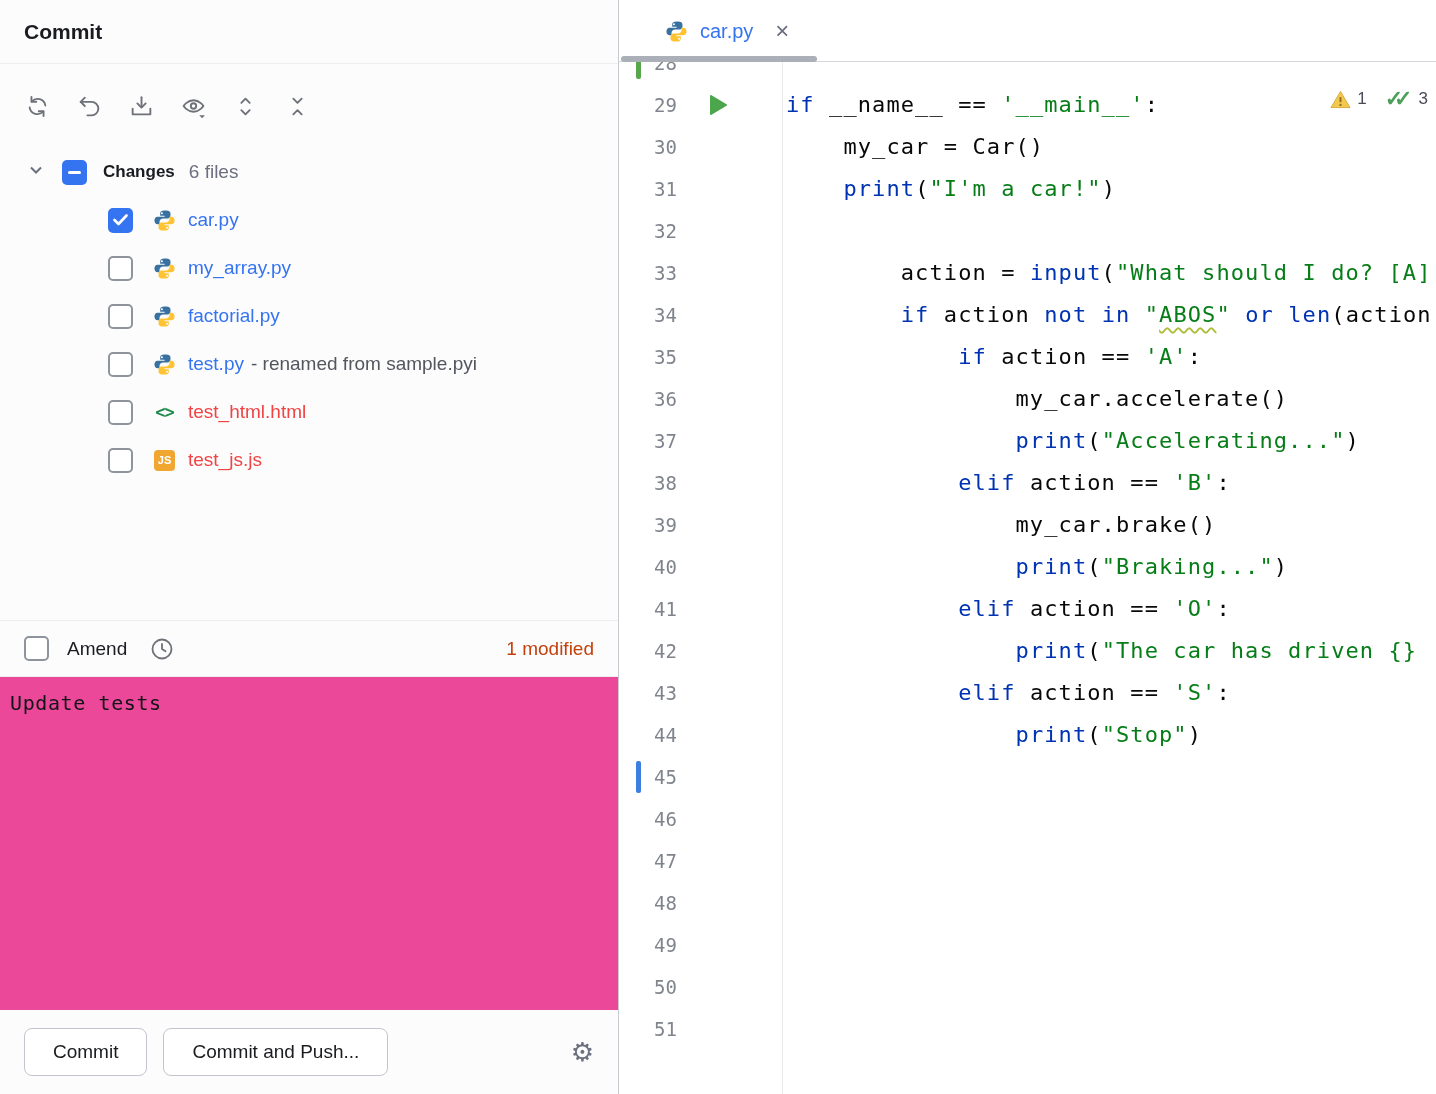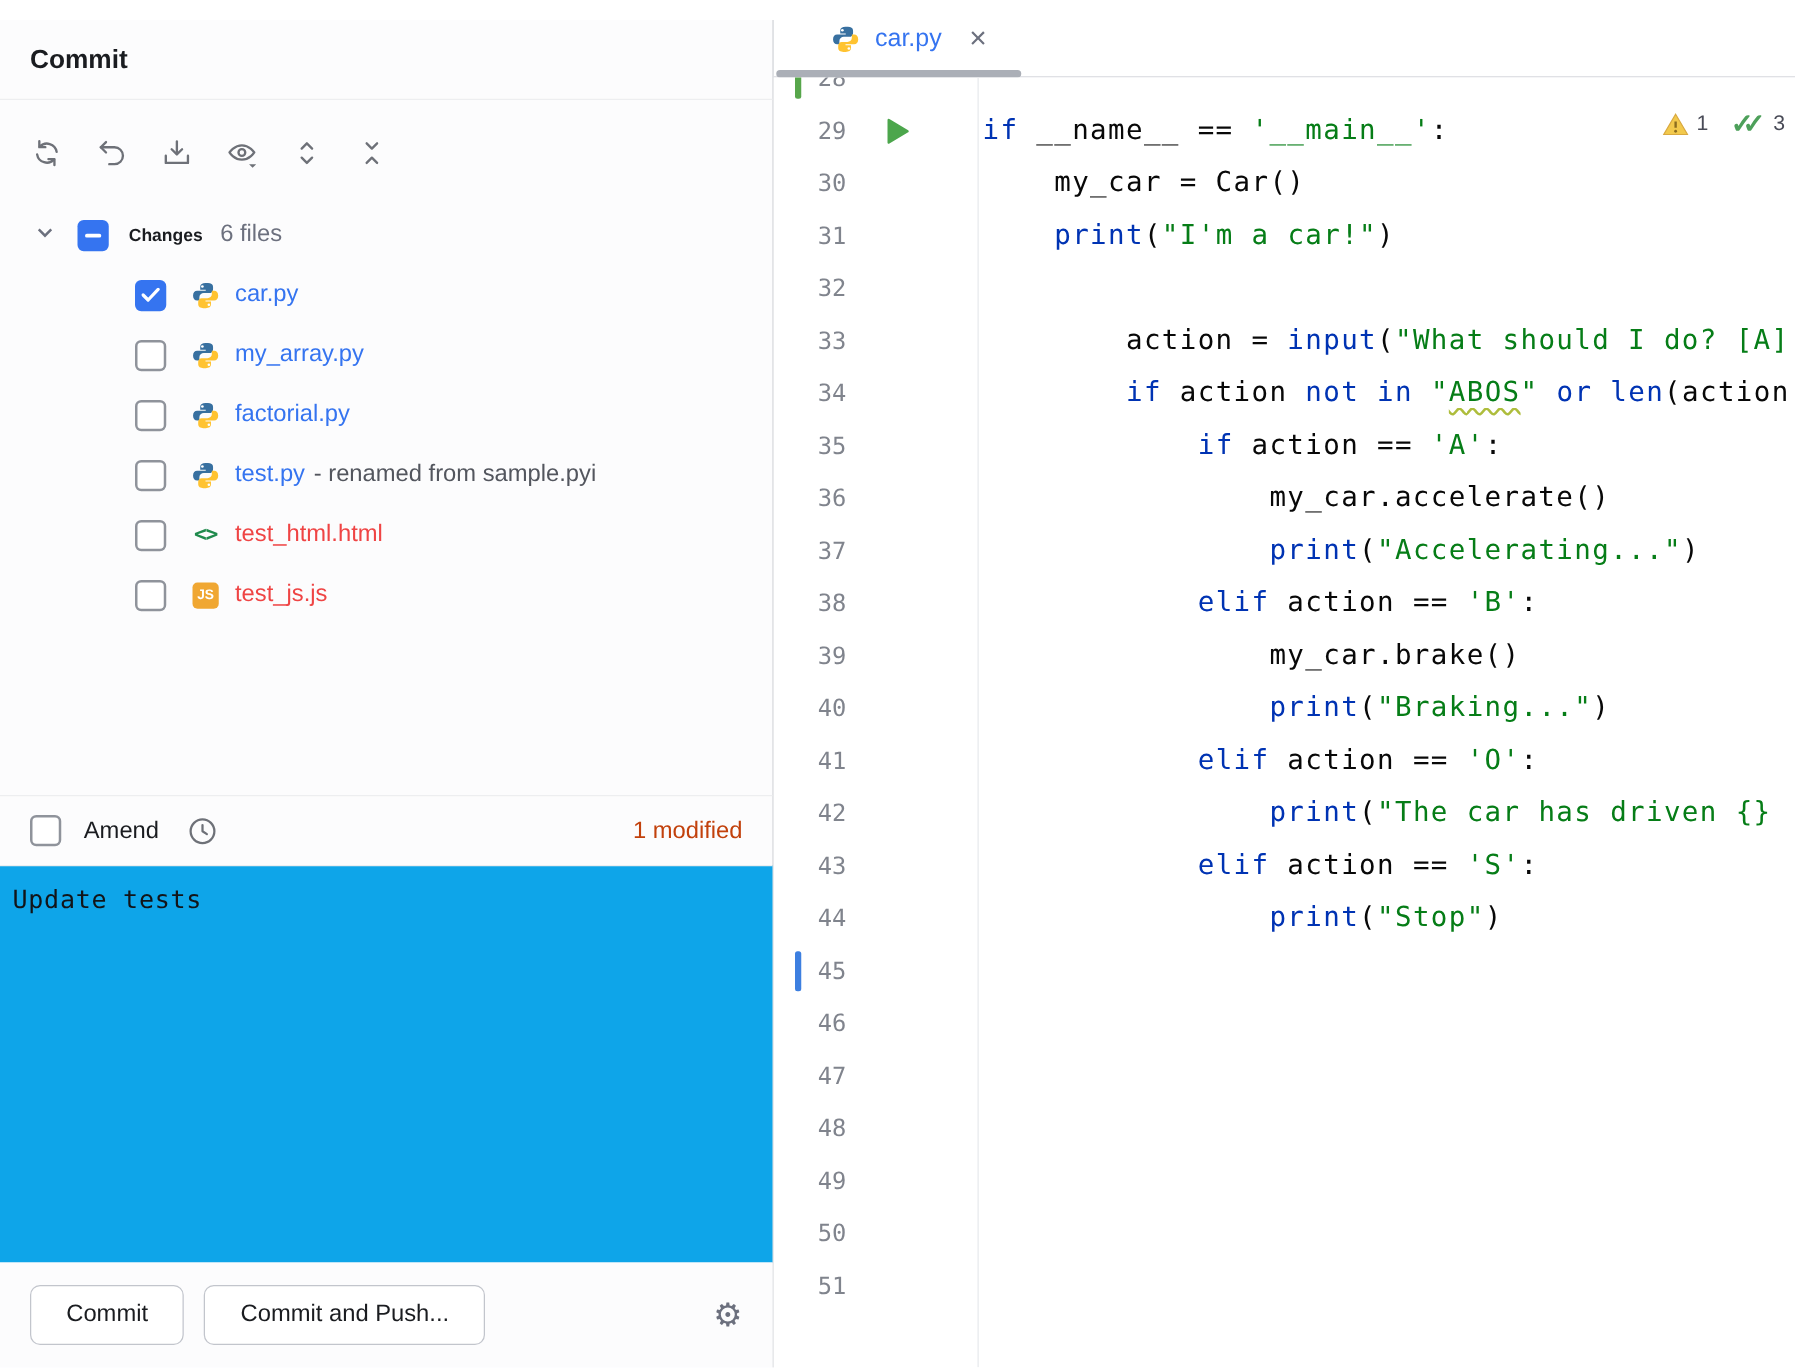--- a/index.html
+++ b/index.html
@@ -2,35 +2,35 @@
 <html><head>
 <meta charset="utf-8">
 <style>
   * { margin:0; padding:0; box-sizing:border-box; }
   html,body { width:1436px; height:1094px; overflow:hidden; background:#fff;
               font-family:"Liberation Sans", sans-serif; }
   .app { display:flex; width:1436px; height:1094px; }
 
   
   .left { width:619px; flex:0 0 619px; display:flex; flex-direction:column;
-          background:#FCFCFD; border-right:1px solid #C9CBD1;margin-top:16px; }
+          background:#FCFCFD; border-right:1px solid #C9CBD1; }
   .panel-header { height:64px; display:flex; align-items:center; padding-left:24px;
                   font-size:21px; font-weight:700; color:#1A1C20; border-bottom:1px solid #EDEEF0; }
   .toolbar { height:84px; display:flex; align-items:center; padding-left:22px; gap:22px; }
   .tool-btn { width:30px; height:30px; border:none; background:transparent; cursor:pointer;
               display:flex; align-items:center; justify-content:center; }
   .tool-btn svg { width:25px; height:25px; stroke:#6E7178; stroke-width:1.8; fill:none;
                   stroke-linecap:round; stroke-linejoin:round; }
   .tool-btn svg .fill { fill:#6E7178; stroke:none; }
 
   .tree { flex:0 0 auto; }
   .row { height:48px; display:flex; align-items:center; position:relative; }
   .changes-row { padding-left:26px; }
   .chev svg { width:20px; height:20px; stroke:#6C707E; stroke-width:2; fill:none; }
-  .chg-label { font-size:14px; font-weight:700; color:#1A1C20; margin-left:16px; }
+  .chg-label { font-size:17px; font-weight:700; color:#1A1C20; margin-left:16px; }
   .chg-count { font-size:19px; color:#6C707E; margin-left:14px; }
 
   .file-row { padding-left:108px; }
   .sel-bg { position:absolute; left:22px; right:26px; top:1px; bottom:1px;
             background:#DBDDE1; border-radius:8px; z-index:0; }
   .file-row > * { position:relative; z-index:1; }
   .fic { margin-left:20px; width:23px; display:inline-flex; justify-content:center; }
   .fname { font-size:19px; margin-left:12px; white-space:nowrap; }
   .fname.modified { color:#3574F0; }
   .fname.added { color:#ef4444; }
@@ -54,21 +54,21 @@
   .spacer { height:136px; }
   .amend-row { height:56px; display:flex; align-items:center; padding:0 24px;
                border-top:1px solid #EDEEF0; }
   .amend-label { font-size:19px; color:#1A1C20; margin-left:18px; }
   .clock { margin-left:22px; display:inline-flex; }
   .clock svg { width:26px; height:26px; stroke:#6E7178; stroke-width:1.8; fill:none;
                stroke-linecap:round; stroke-linejoin:round; }
   .flex1 { flex:1; }
   .modified-link { font-size:19px; color:#c2410c; text-decoration:none; cursor:pointer; }
 
-  .msg { flex:1; background:#0ea5e9; border-top:1px solid #EDEEF0; padding:14px 10px;
+  .msg { flex:1; background:#ec4899; border-top:1px solid #EDEEF0; padding:14px 10px;
          font-family:"DejaVu Sans Mono", monospace; font-size:20px; letter-spacing:0.6px;
          color:#121418; cursor:text; }
 
   .bottom-bar { height:84px; display:flex; align-items:center; padding:0 24px; gap:16px;
                 background:#FCFCFD; }
   .btn { height:48px; padding:0 28px; font-size:19px; color:#1A1C20; background:#fff;
          border:1px solid #C2C5CC; border-radius:8px; cursor:pointer;
          font-family:"Liberation Sans", sans-serif; }
   .gear { margin-left:auto; font-size:26px; color:#6C707E; cursor:pointer; line-height:1; }
 

